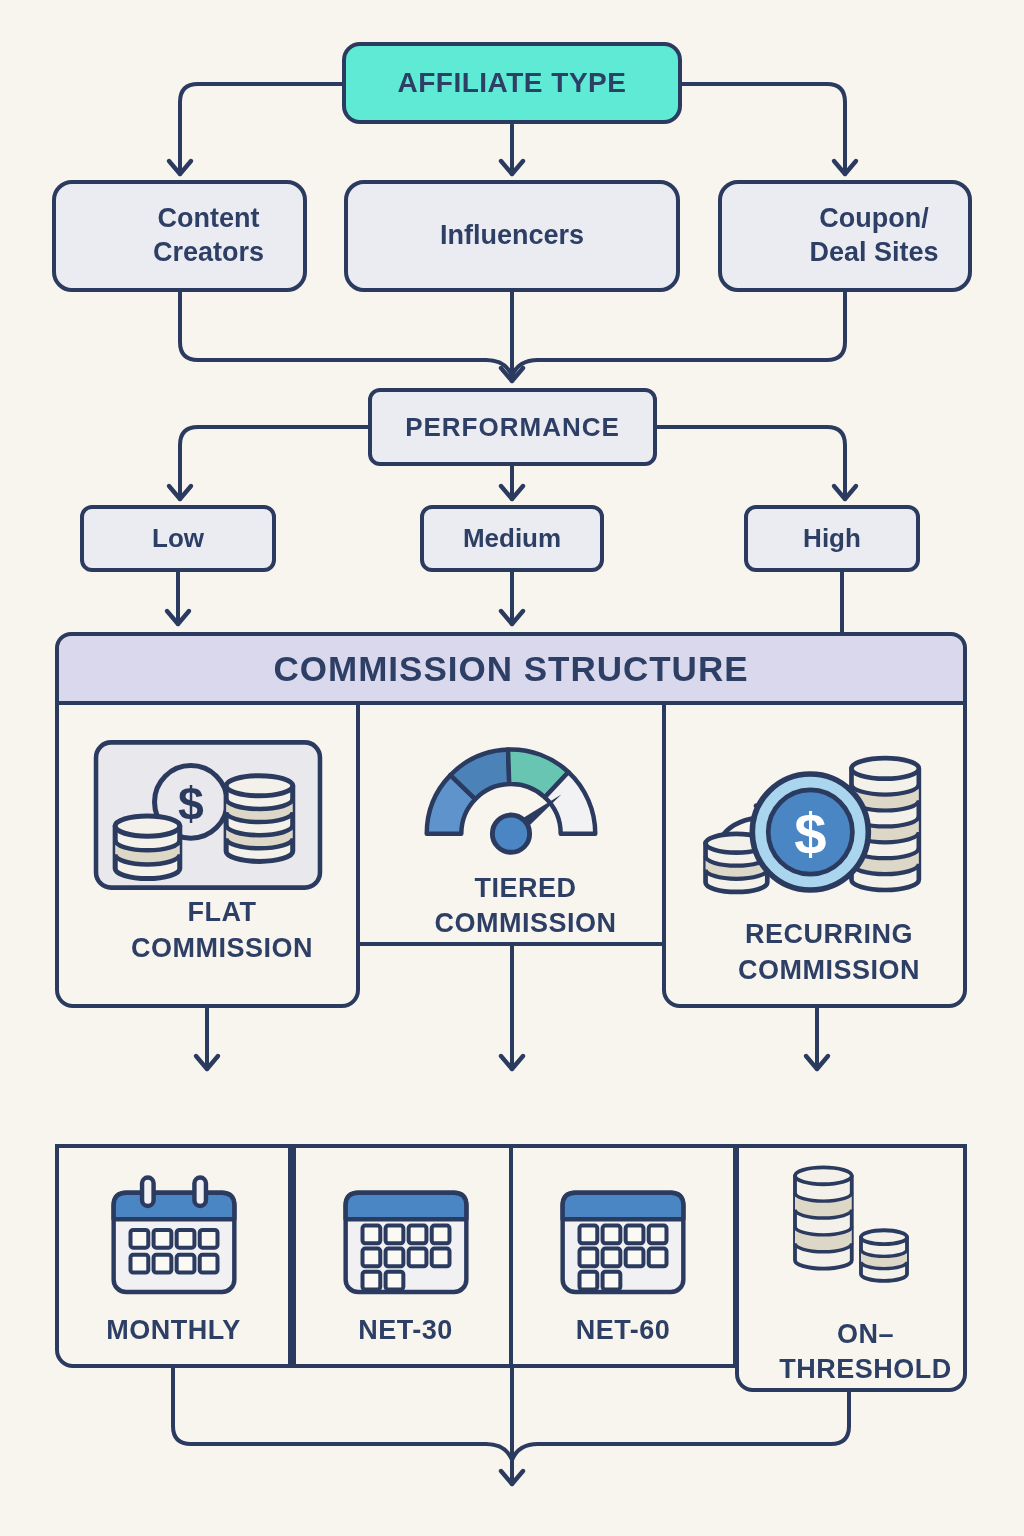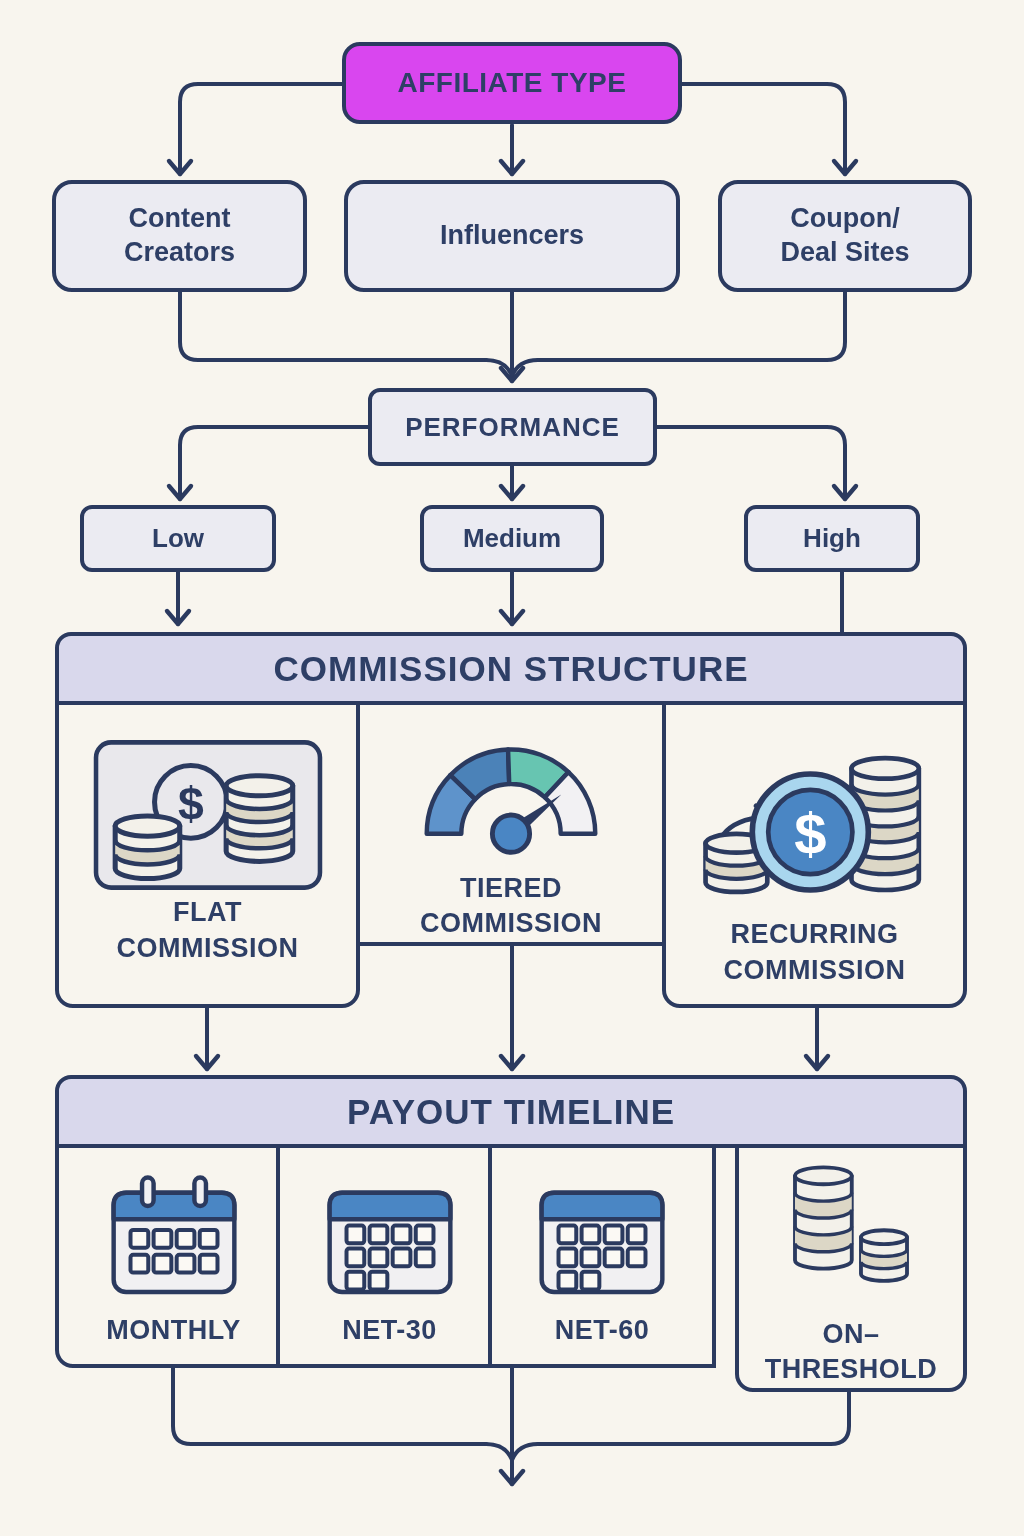--- a/index.html
+++ b/index.html
@@ -5,25 +5,25 @@
   html,body { margin:0; padding:0; background:#f8f5ee; }
   .canvas {
     position:relative; width:1024px; height:1536px; margin:0 auto;
     background:#f8f5ee; font-family:"Liberation Sans", sans-serif;
     color:#2e3f66; overflow:hidden;
   }
   svg.connectors { position:absolute; left:0; top:0; z-index:0; }
   .node, .pill, .bar, .cell { position:absolute; box-sizing:border-box; z-index:1;
     border:4px solid #2b3a5f; display:flex; align-items:center; justify-content:center;
     text-align:center; font-weight:bold; }
-  .pill   { background:#d946ef; border-radius:18px; font-size:28px; letter-spacing:.5px; }
+  .pill   { background:#5eead4; border-radius:18px; font-size:28px; letter-spacing:.5px; }
   .node   { background:#ebebf2; border-radius:20px; font-size:27px; line-height:1.25; }
   .bar    { background:#d9d8ec; border-radius:16px 16px 0 0; font-size:35px; letter-spacing:1px; }
   .cell   { background:#f8f5ee; flex-direction:column; justify-content:flex-start; }
-  .multiline { white-space:pre-line; }
+  .multiline { white-space:pre-line;padding-left:29px; }
   .cell-label { font-size:27px; line-height:1.32; letter-spacing:.5px; font-weight:bold; }
   .perf { font-size:26px; letter-spacing:1px; }
   .lvl  { font-size:26px; border-radius:12px; }
   svg text { font-family:"Liberation Sans", sans-serif; font-weight:bold; }
 </style>
 </head>
 <body>
 
 <div class="canvas">
 
@@ -163,23 +163,20 @@
           <ellipse cx="36" cy="0" rx="36" ry="11" fill="#f3f1ea" stroke="#2b3a5f" stroke-width="5"></ellipse>
         </g>
       <circle cx="140" cy="108" r="62" fill="#a9d6ee" stroke="#2b3a5f" stroke-width="6"></circle>
       <circle cx="140" cy="108" r="45" fill="#4a86c4" stroke="#2b3a5f" stroke-width="5"></circle>
       <text x="140" y="110" font-size="62" fill="#ffffff" text-anchor="middle" dominant-baseline="central">$</text>
     </svg>
     <div class="cell-label multiline" style="margin-top:12px;">RECURRING
 COMMISSION</div>
   </div>
 
-  <div class="bar" style="left:55px; top:1075px; width:912px; height:73px;">
-    <span>PAYOUT TIMELINE</span>
-  </div>
 
   <div class="cell" style="left:55px; top:1144px; width:237px; height:224px; border-radius:0 0 0 18px;">
     <svg width="142" height="135" viewBox="0 0 160 152" style="margin-top:18px;">
       <g>
           <rect x="12" y="30" width="136" height="112" rx="14" fill="#f1f0f2" stroke="#2b3a5f" stroke-width="5"></rect>
           <path d="M 26 30 H 134 Q 148 30 148 44 V 60 H 12 V 44 Q 12 30 26 30 Z" fill="#4a86c4" stroke="#2b3a5f" stroke-width="5" stroke-linejoin="round"></path>
           <rect x="44" y="13" width="13" height="32" rx="6.5" fill="#f1f0f2" stroke="#2b3a5f" stroke-width="5"></rect>
           <rect x="103" y="13" width="13" height="32" rx="6.5" fill="#f1f0f2" stroke="#2b3a5f" stroke-width="5"></rect>
           <rect x="31" y="72" width="20" height="20" rx="3" fill="#fbf9f4" stroke="#2b3a5f" stroke-width="4.5"></rect>
           <rect x="57" y="72" width="20" height="20" rx="3" fill="#fbf9f4" stroke="#2b3a5f" stroke-width="4.5"></rect>
@@ -187,41 +184,41 @@
           <rect x="109" y="72" width="20" height="20" rx="3" fill="#fbf9f4" stroke="#2b3a5f" stroke-width="4.5"></rect>
           <rect x="31" y="100" width="20" height="20" rx="3" fill="#fbf9f4" stroke="#2b3a5f" stroke-width="4.5"></rect>
           <rect x="57" y="100" width="20" height="20" rx="3" fill="#fbf9f4" stroke="#2b3a5f" stroke-width="4.5"></rect>
           <rect x="83" y="100" width="20" height="20" rx="3" fill="#fbf9f4" stroke="#2b3a5f" stroke-width="4.5"></rect>
           <rect x="109" y="100" width="20" height="20" rx="3" fill="#fbf9f4" stroke="#2b3a5f" stroke-width="4.5"></rect>
         </g>
     </svg>
     <div class="cell-label" style="margin-top:12px;">MONTHLY</div>
   </div>
 
-  <div class="cell" style="left:276px; top:1144px; width:227px; height:224px;">
+  <div class="cell" style="left:292px; top:1144px; width:227px; height:224px;">
     <svg width="142" height="135" viewBox="0 0 160 152" style="margin-top:18px;">
       <g>
           <rect x="12" y="30" width="136" height="112" rx="14" fill="#f1f0f2" stroke="#2b3a5f" stroke-width="5"></rect>
           <path d="M 26 30 H 134 Q 148 30 148 44 V 60 H 12 V 44 Q 12 30 26 30 Z" fill="#4a86c4" stroke="#2b3a5f" stroke-width="5" stroke-linejoin="round"></path>
           <rect x="31" y="67" width="20" height="20" rx="3" fill="#fbf9f4" stroke="#2b3a5f" stroke-width="4.5"></rect>
           <rect x="57" y="67" width="20" height="20" rx="3" fill="#fbf9f4" stroke="#2b3a5f" stroke-width="4.5"></rect>
           <rect x="83" y="67" width="20" height="20" rx="3" fill="#fbf9f4" stroke="#2b3a5f" stroke-width="4.5"></rect>
           <rect x="109" y="67" width="20" height="20" rx="3" fill="#fbf9f4" stroke="#2b3a5f" stroke-width="4.5"></rect>
           <rect x="31" y="93" width="20" height="20" rx="3" fill="#fbf9f4" stroke="#2b3a5f" stroke-width="4.5"></rect>
           <rect x="57" y="93" width="20" height="20" rx="3" fill="#fbf9f4" stroke="#2b3a5f" stroke-width="4.5"></rect>
           <rect x="83" y="93" width="20" height="20" rx="3" fill="#fbf9f4" stroke="#2b3a5f" stroke-width="4.5"></rect>
           <rect x="109" y="93" width="20" height="20" rx="3" fill="#fbf9f4" stroke="#2b3a5f" stroke-width="4.5"></rect>
           <rect x="31" y="119" width="20" height="20" rx="3" fill="#fbf9f4" stroke="#2b3a5f" stroke-width="4.5"></rect>
           <rect x="57" y="119" width="20" height="20" rx="3" fill="#fbf9f4" stroke="#2b3a5f" stroke-width="4.5"></rect>
         </g>
     </svg>
     <div class="cell-label" style="margin-top:12px;">NET-30</div>
   </div>
 
-  <div class="cell" style="left:488px; top:1144px; width:228px; height:224px;">
+  <div class="cell" style="left:509px; top:1144px; width:228px; height:224px;">
     <svg width="142" height="135" viewBox="0 0 160 152" style="margin-top:18px;">
       <g>
           <rect x="12" y="30" width="136" height="112" rx="14" fill="#f1f0f2" stroke="#2b3a5f" stroke-width="5"></rect>
           <path d="M 26 30 H 134 Q 148 30 148 44 V 60 H 12 V 44 Q 12 30 26 30 Z" fill="#4a86c4" stroke="#2b3a5f" stroke-width="5" stroke-linejoin="round"></path>
           <rect x="31" y="67" width="20" height="20" rx="3" fill="#fbf9f4" stroke="#2b3a5f" stroke-width="4.5"></rect>
           <rect x="57" y="67" width="20" height="20" rx="3" fill="#fbf9f4" stroke="#2b3a5f" stroke-width="4.5"></rect>
           <rect x="83" y="67" width="20" height="20" rx="3" fill="#fbf9f4" stroke="#2b3a5f" stroke-width="4.5"></rect>
           <rect x="109" y="67" width="20" height="20" rx="3" fill="#fbf9f4" stroke="#2b3a5f" stroke-width="4.5"></rect>
           <rect x="31" y="93" width="20" height="20" rx="3" fill="#fbf9f4" stroke="#2b3a5f" stroke-width="4.5"></rect>
           <rect x="57" y="93" width="20" height="20" rx="3" fill="#fbf9f4" stroke="#2b3a5f" stroke-width="4.5"></rect>

